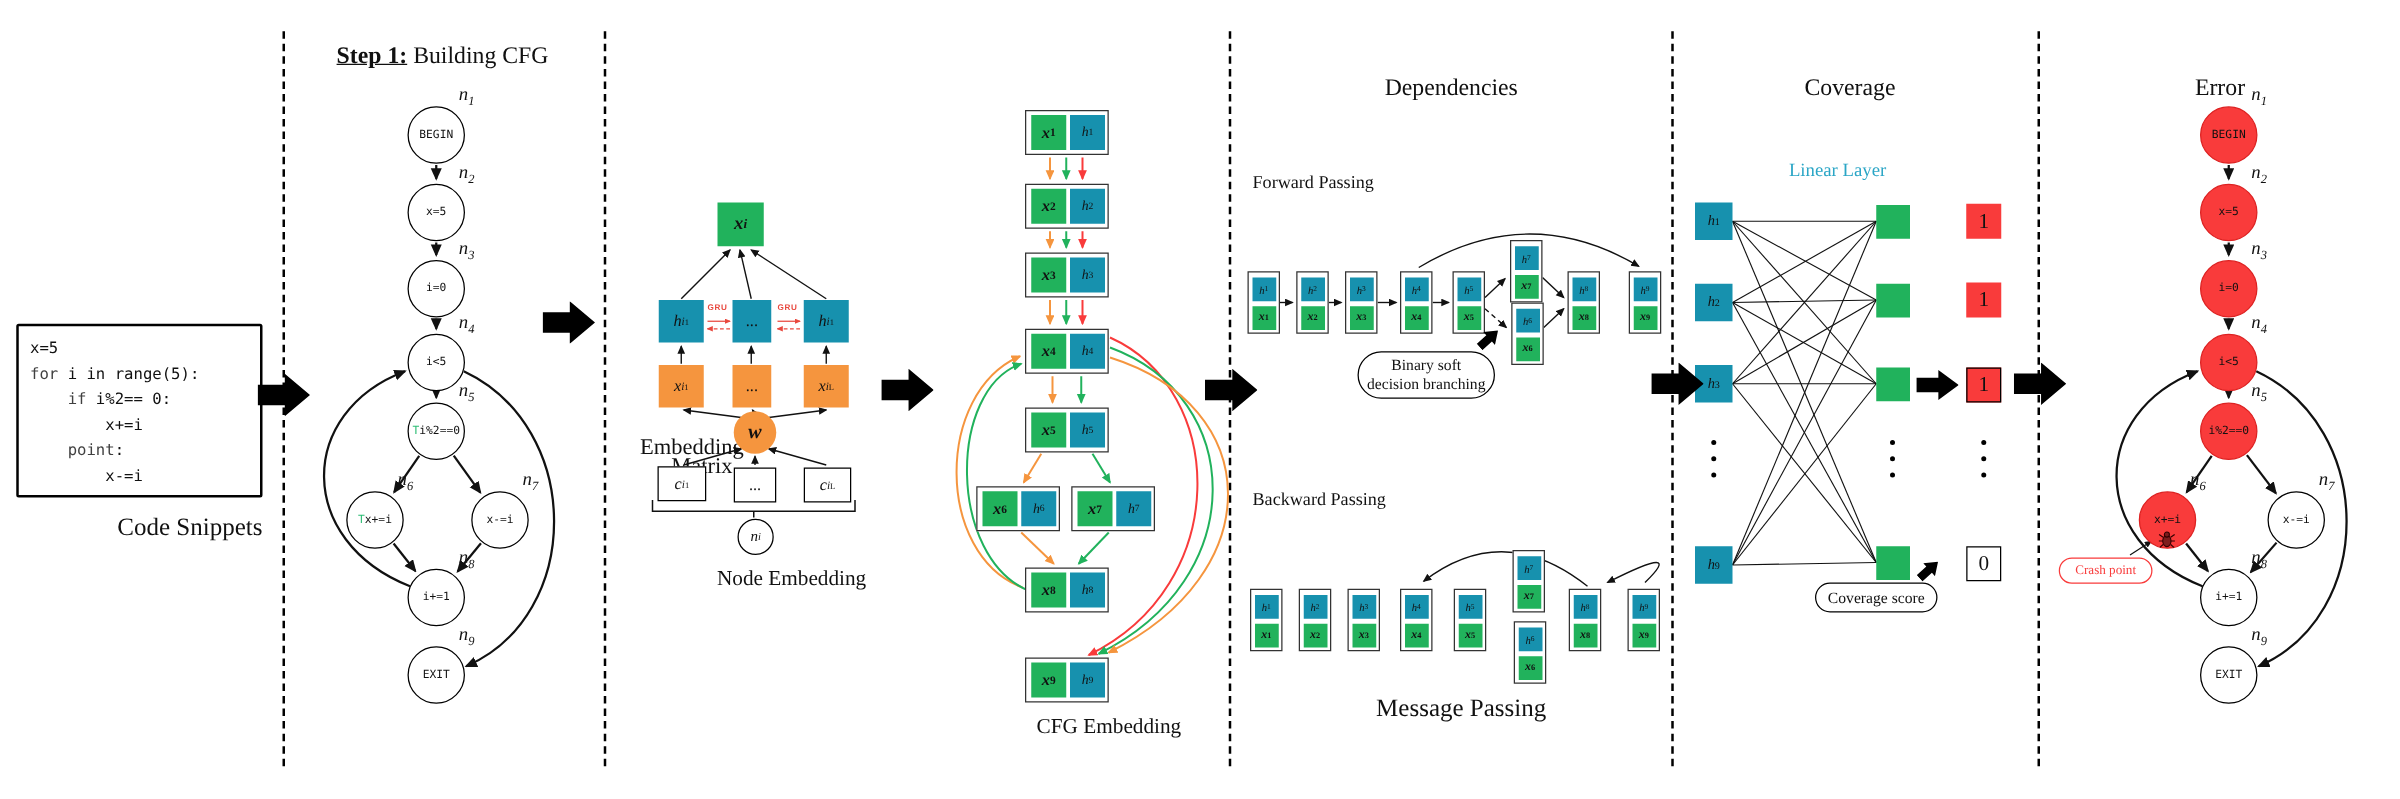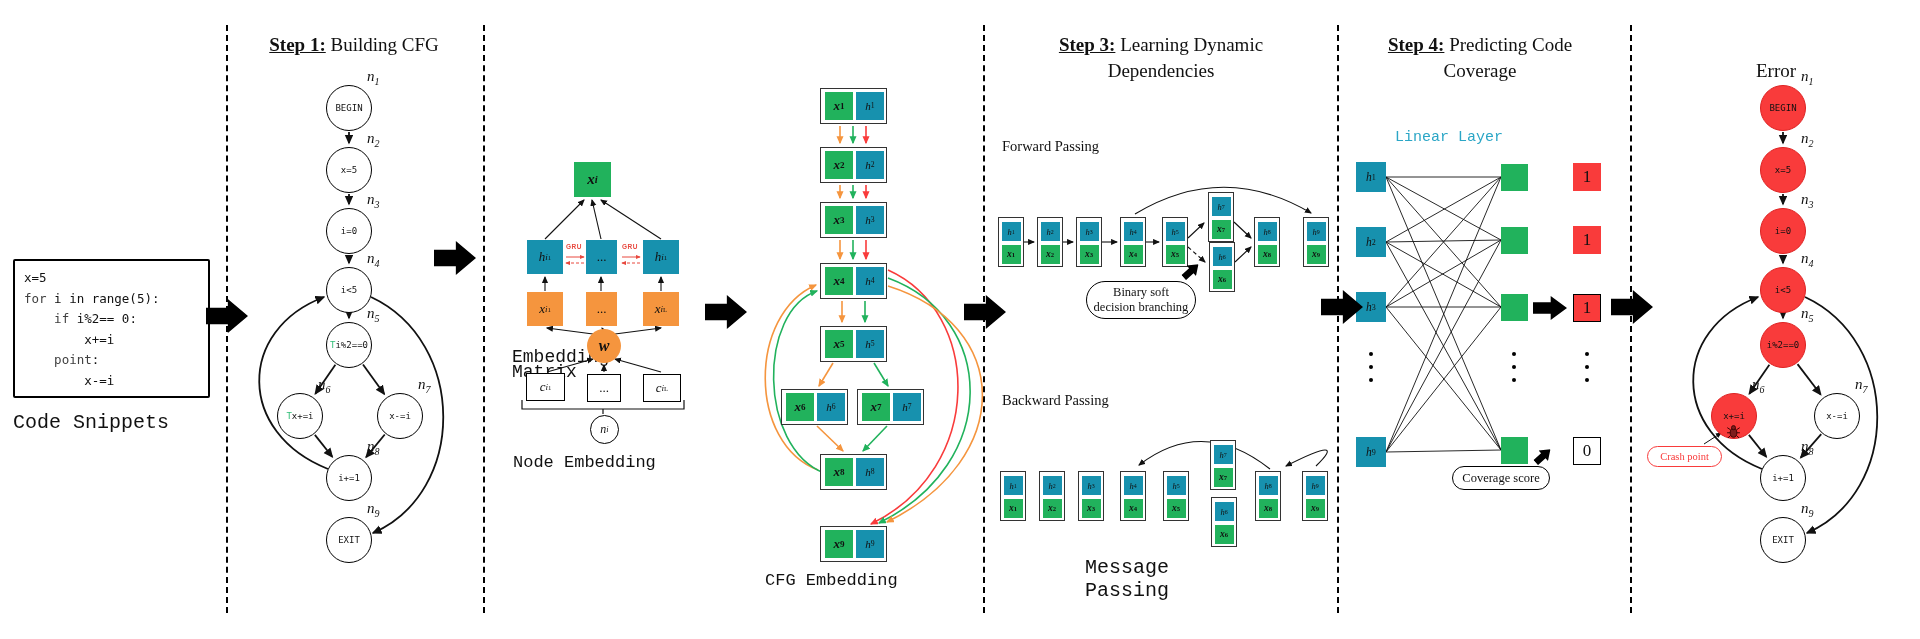--- a/index.html
+++ b/index.html
@@ -6,21 +6,21 @@
   #stage{position:relative;width:1920px;height:639px;background:#fff;overflow:hidden;
          font-family:"Liberation Serif",serif;color:#111;}
   #edges{position:absolute;left:0;top:0;z-index:2;}
   .sep{position:absolute;top:25px;height:588px;width:0;border-left:2.5px dashed #000;z-index:1;}
   .bigarrow{position:absolute;width:42px;height:34px;background:#000;z-index:5;
             clip-path:polygon(0 26%,52% 26%,52% 0,100% 50%,52% 100%,52% 74%,0 74%);}
   .minarrow{position:absolute;background:#000;z-index:5;
             clip-path:polygon(0 26%,52% 26%,52% 0,100% 50%,52% 100%,52% 74%,0 74%);}
   .title{position:absolute;font-size:19px;text-align:center;white-space:pre;z-index:3;}
   .title .tl{font-weight:bold;text-decoration:underline;}
-  .cap{position:absolute;text-align:left;z-index:3;font-family:Liberation Mono, monospace;}
+  .cap{position:absolute;text-align:right;z-index:3;}
   .codebox{position:absolute;left:13px;top:259px;width:197px;height:139px;border:2.2px solid #000;
            border-radius:2px;background:#fff;box-sizing:border-box;padding:7px 0 0 9px;
            font-family:"DejaVu Sans Mono",monospace;font-size:12.5px;line-height:20.5px;z-index:3;white-space:pre;}
   .kw{color:#404040;}
   .node{position:absolute;width:46px;height:46px;border-radius:50%;border:1.3px solid #000;background:#fff;
         box-sizing:border-box;display:flex;align-items:center;justify-content:center;
         font-family:"DejaVu Sans Mono",monospace;font-size:9px;z-index:3;}
   .node.red{background:#F93B3B;border-color:#d22;}
   .nlab{position:absolute;font-size:15px;font-style:italic;z-index:3;}
   .nlab sub{font-size:10px;}
@@ -164,23 +164,21 @@
   <div class="bigarrow" style="left:434px;top:241px"></div>
   <div class="bigarrow" style="left:705px;top:295px"></div>
   <div class="bigarrow" style="left:964px;top:295px"></div>
   <div class="bigarrow" style="left:1321px;top:290px"></div>
   <div class="bigarrow" style="left:1611px;top:290px"></div>
 
   <div class="codebox" id="codebox"><div><span>x=5</span></div><div><span class="kw">for</span><span> i in range(5):</span></div><div><span>    </span><span class="kw">if</span><span> i%2== 0:</span></div><div><span>        x+=i</span></div><div><span>    </span><span class="kw">point</span><span>:</span></div><div><span>        x-=i</span></div></div>
   <div class="cap" style="left:13px;top:411px;width:197px;font-size:20px">Code Snippets</div>
 
   <div class="title" style="left:238px;top:34px;width:232px"><span class="tl">Step 1:</span><span> Building CFG</span></div>
-  <div class="title" style="left:1035px;top:34px;width:252px"><span class="tl">Step 3:</span><span> Learning Dynamic</span></div>
   <div class="title" style="left:1035px;top:60px;width:252px">Dependencies</div>
-  <div class="title" style="left:1352px;top:34px;width:256px"><span class="tl">Step 4:</span><span> Predicting Code</span></div>
   <div class="title" style="left:1352px;top:60px;width:256px">Coverage</div>
   <div class="title" style="left:1648px;top:60px;width:256px">Error</div>
 
   <div class="cap" style="left:512px;top:350px;width:74px;font-size:18px;line-height:15px">
     <div>Embedding</div>
     <div>Matrix</div>
   </div>
   <div class="cap" style="left:513px;top:453px;width:180px;font-size:17px">Node Embedding</div>
   <div class="cap" style="left:765px;top:571px;width:180px;font-size:17px">CFG Embedding</div>
 

